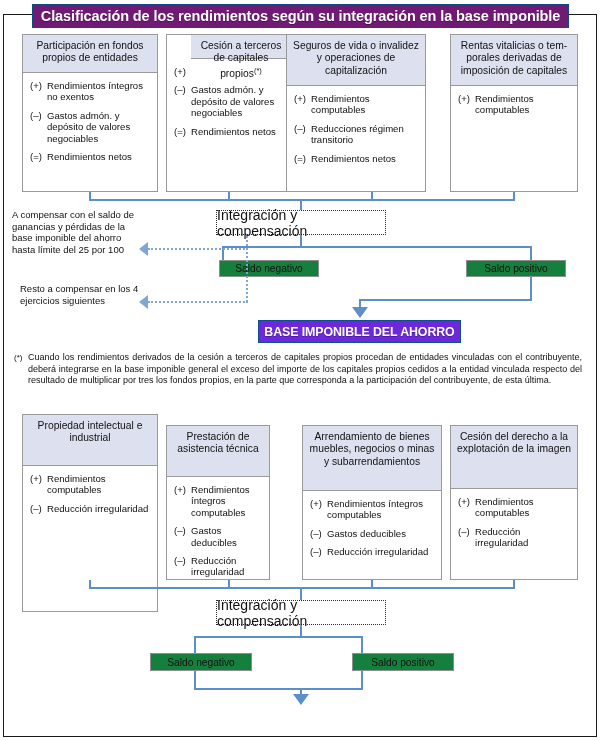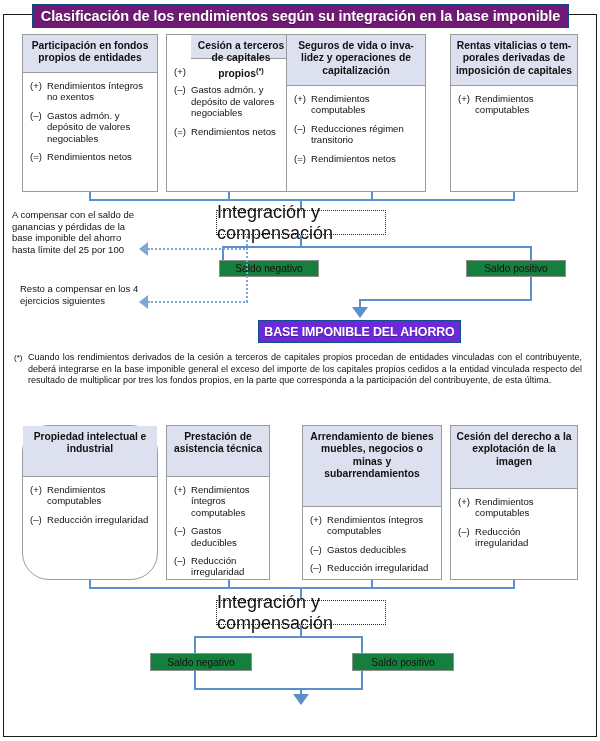--- a/index.html
+++ b/index.html
@@ -33,21 +33,20 @@
   }
   .cat-head{
     background:#dde0ef;
     border-bottom:1px solid #9a9a9a;
     text-align:center;
     font-size:10.3px;
     line-height:12.4px;
     color:#111;
     padding:5px 4px 5px 4px;
     box-sizing:border-box;
-    font-weight:bold;
   }
   .cat-head sup{font-size:7.5px;vertical-align:super;}
   .cat-body{
     padding:7px 6px 6px 7px;
     box-sizing:border-box;
   }
   .cat-item{
     display:flex;
     font-size:9.6px;
     line-height:11.4px;
@@ -81,21 +80,21 @@
   .dotline-v{
     position:absolute;width:0;
     border-left:2px dotted #7fa7d4;
   }
   
   .integ-box{
     position:absolute;
     border:1.5px dotted #2b2b2b;
     box-sizing:border-box;
     display:flex;align-items:center;justify-content:center;
-    font-size:18px;color:#111;background:#fff;
+    font-size:14px;color:#111;background:#fff;
   }
   
   .saldo-box{
     position:absolute;
     border:1px solid #8e8e8e;
     box-sizing:border-box;
     background:#15803d;
     display:flex;align-items:center;justify-content:center;
     font-size:10.2px;color:#111;
   }
@@ -231,21 +230,21 @@
   <div class="arrow-left" style="left:139px;top:295px;"></div>
 
   <div class="side-note" style="left:12px;top:209px;width:128px;">A compensar con el saldo de ganancias y pérdidas de la base imponible del ahorro hasta límite del 25 por 100</div>
   <div class="side-note" style="left:20px;top:283px;width:128px;">Resto a compensar en los 4 ejer­cicios siguientes</div>
 
   <div class="footnote" style="left:14px;top:352px;width:568px;">
     <span class="fn-mark">(*)</span>
     <span class="fn-text">Cuando los rendimientos derivados de la cesión a terceros de capitales propios procedan de entidades vinculadas con el contribu­yente, deberá integrarse en la base imponible general el exceso del importe de los capitales propios cedidos a la entidad vinculada respecto del resultado de multiplicar por tres los fondos propios, en la parte que corresponda a la participación del contribuyente, de esta última.</span>
   </div>
 
-  <div class="cat-box" style="left:22px;top:425px;width:136px;height:155px;border-radius:27px;">
+  <div class="cat-box" style="left:22px;top:414px;width:136px;height:198px;">
     <div class="cat-head" style="height:51px;">Propiedad intelectual e industrial</div>
     <div class="cat-body">
       <div class="cat-item">
         <span class="sign">(+)</span>
         <span class="txt">Rendimientos computables</span>
       </div>
       <div class="cat-item">
         <span class="sign">(–)</span>
         <span class="txt">Reducción irregularidad</span>
       </div>
@@ -264,21 +263,21 @@
         <span class="txt">Gastos deducibles</span>
       </div>
       <div class="cat-item">
         <span class="sign">(–)</span>
         <span class="txt">Reducción irregularidad</span>
       </div>
     </div>
   </div>
 
   <div class="cat-box" style="left:302px;top:425px;width:140px;height:155px;">
-    <div class="cat-head" style="height:81px;">Arrendamiento de bienes muebles, negocios o minas y subarrendamientos</div>
+    <div class="cat-head" style="height:65px;">Arrendamiento de bienes muebles, negocios o minas y subarrendamientos</div>
     <div class="cat-body">
       <div class="cat-item">
         <span class="sign">(+)</span>
         <span class="txt">Rendimientos ínte­gros computables</span>
       </div>
       <div class="cat-item">
         <span class="sign">(–)</span>
         <span class="txt">Gastos deducibles</span>
       </div>
       <div class="cat-item">

